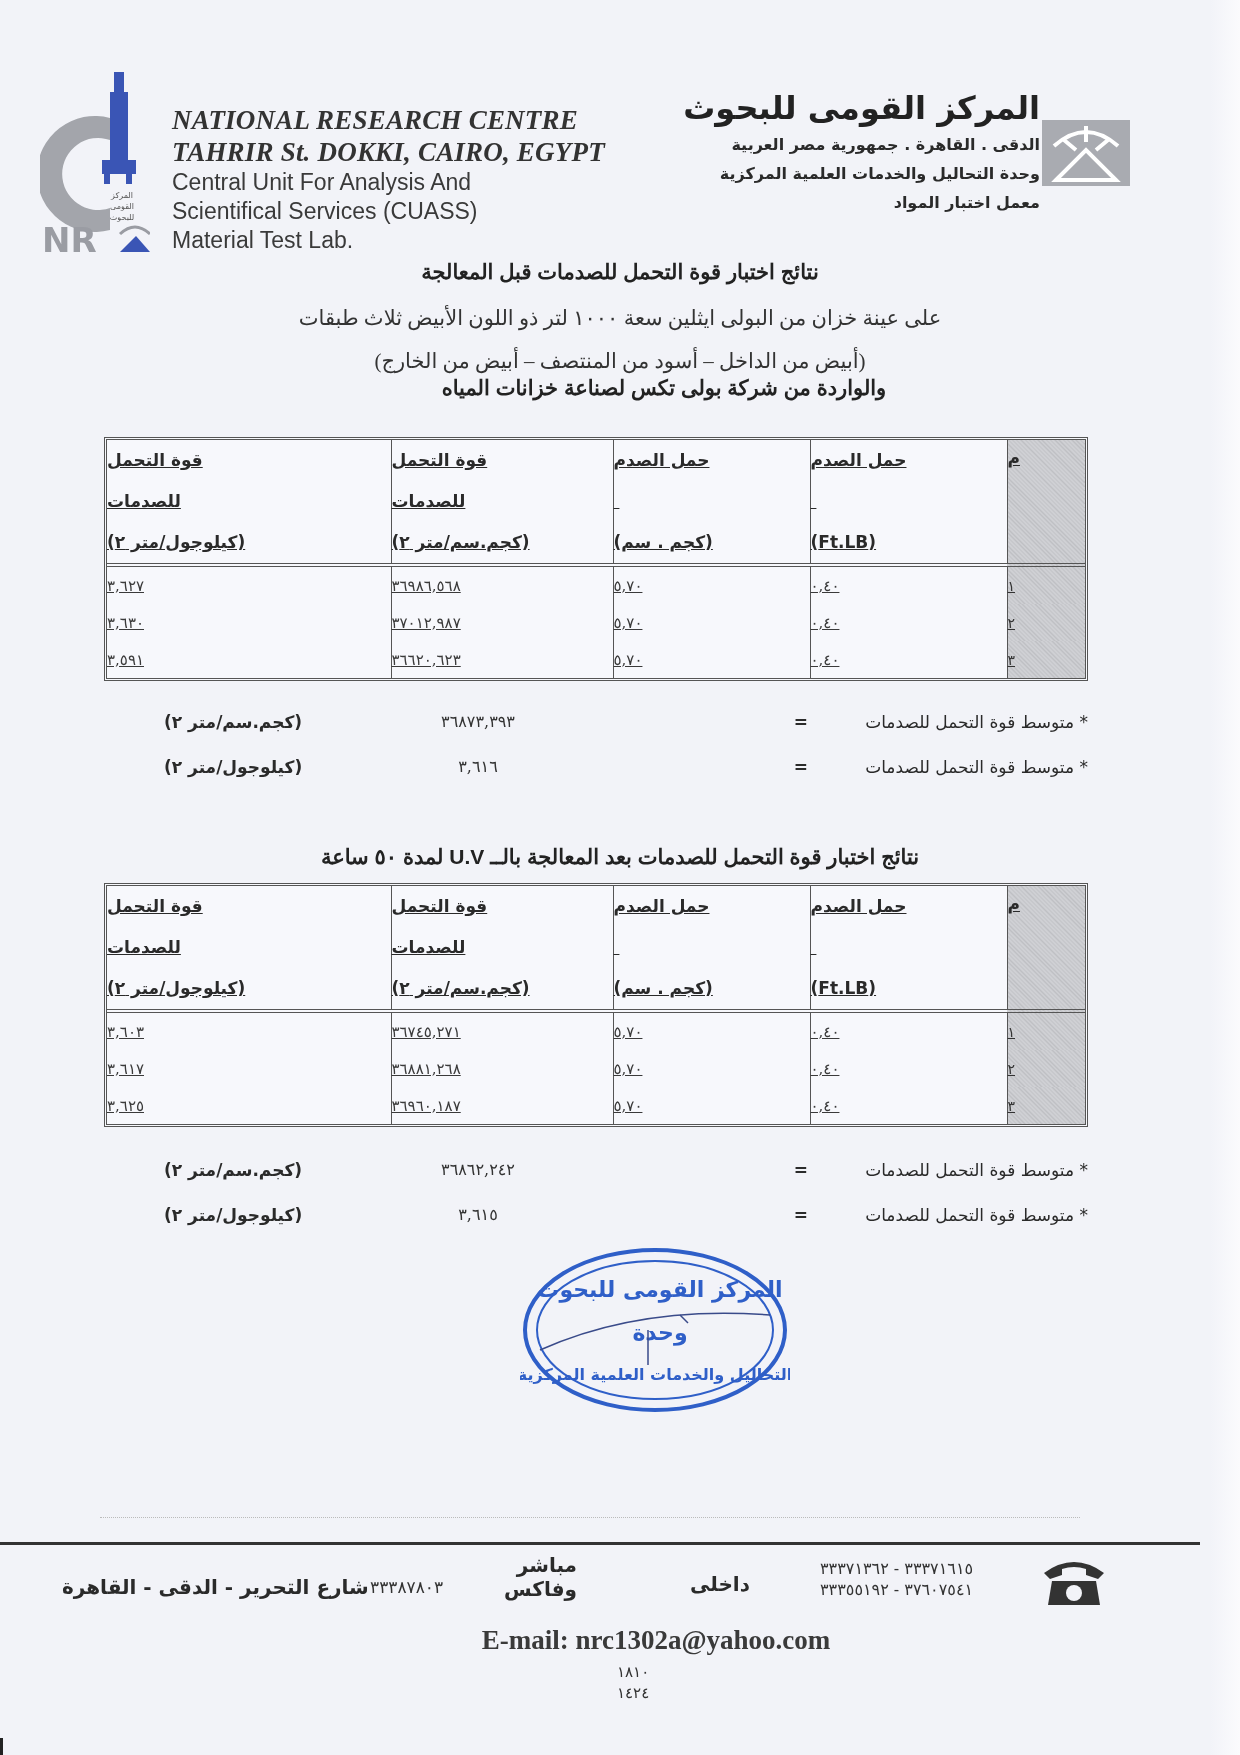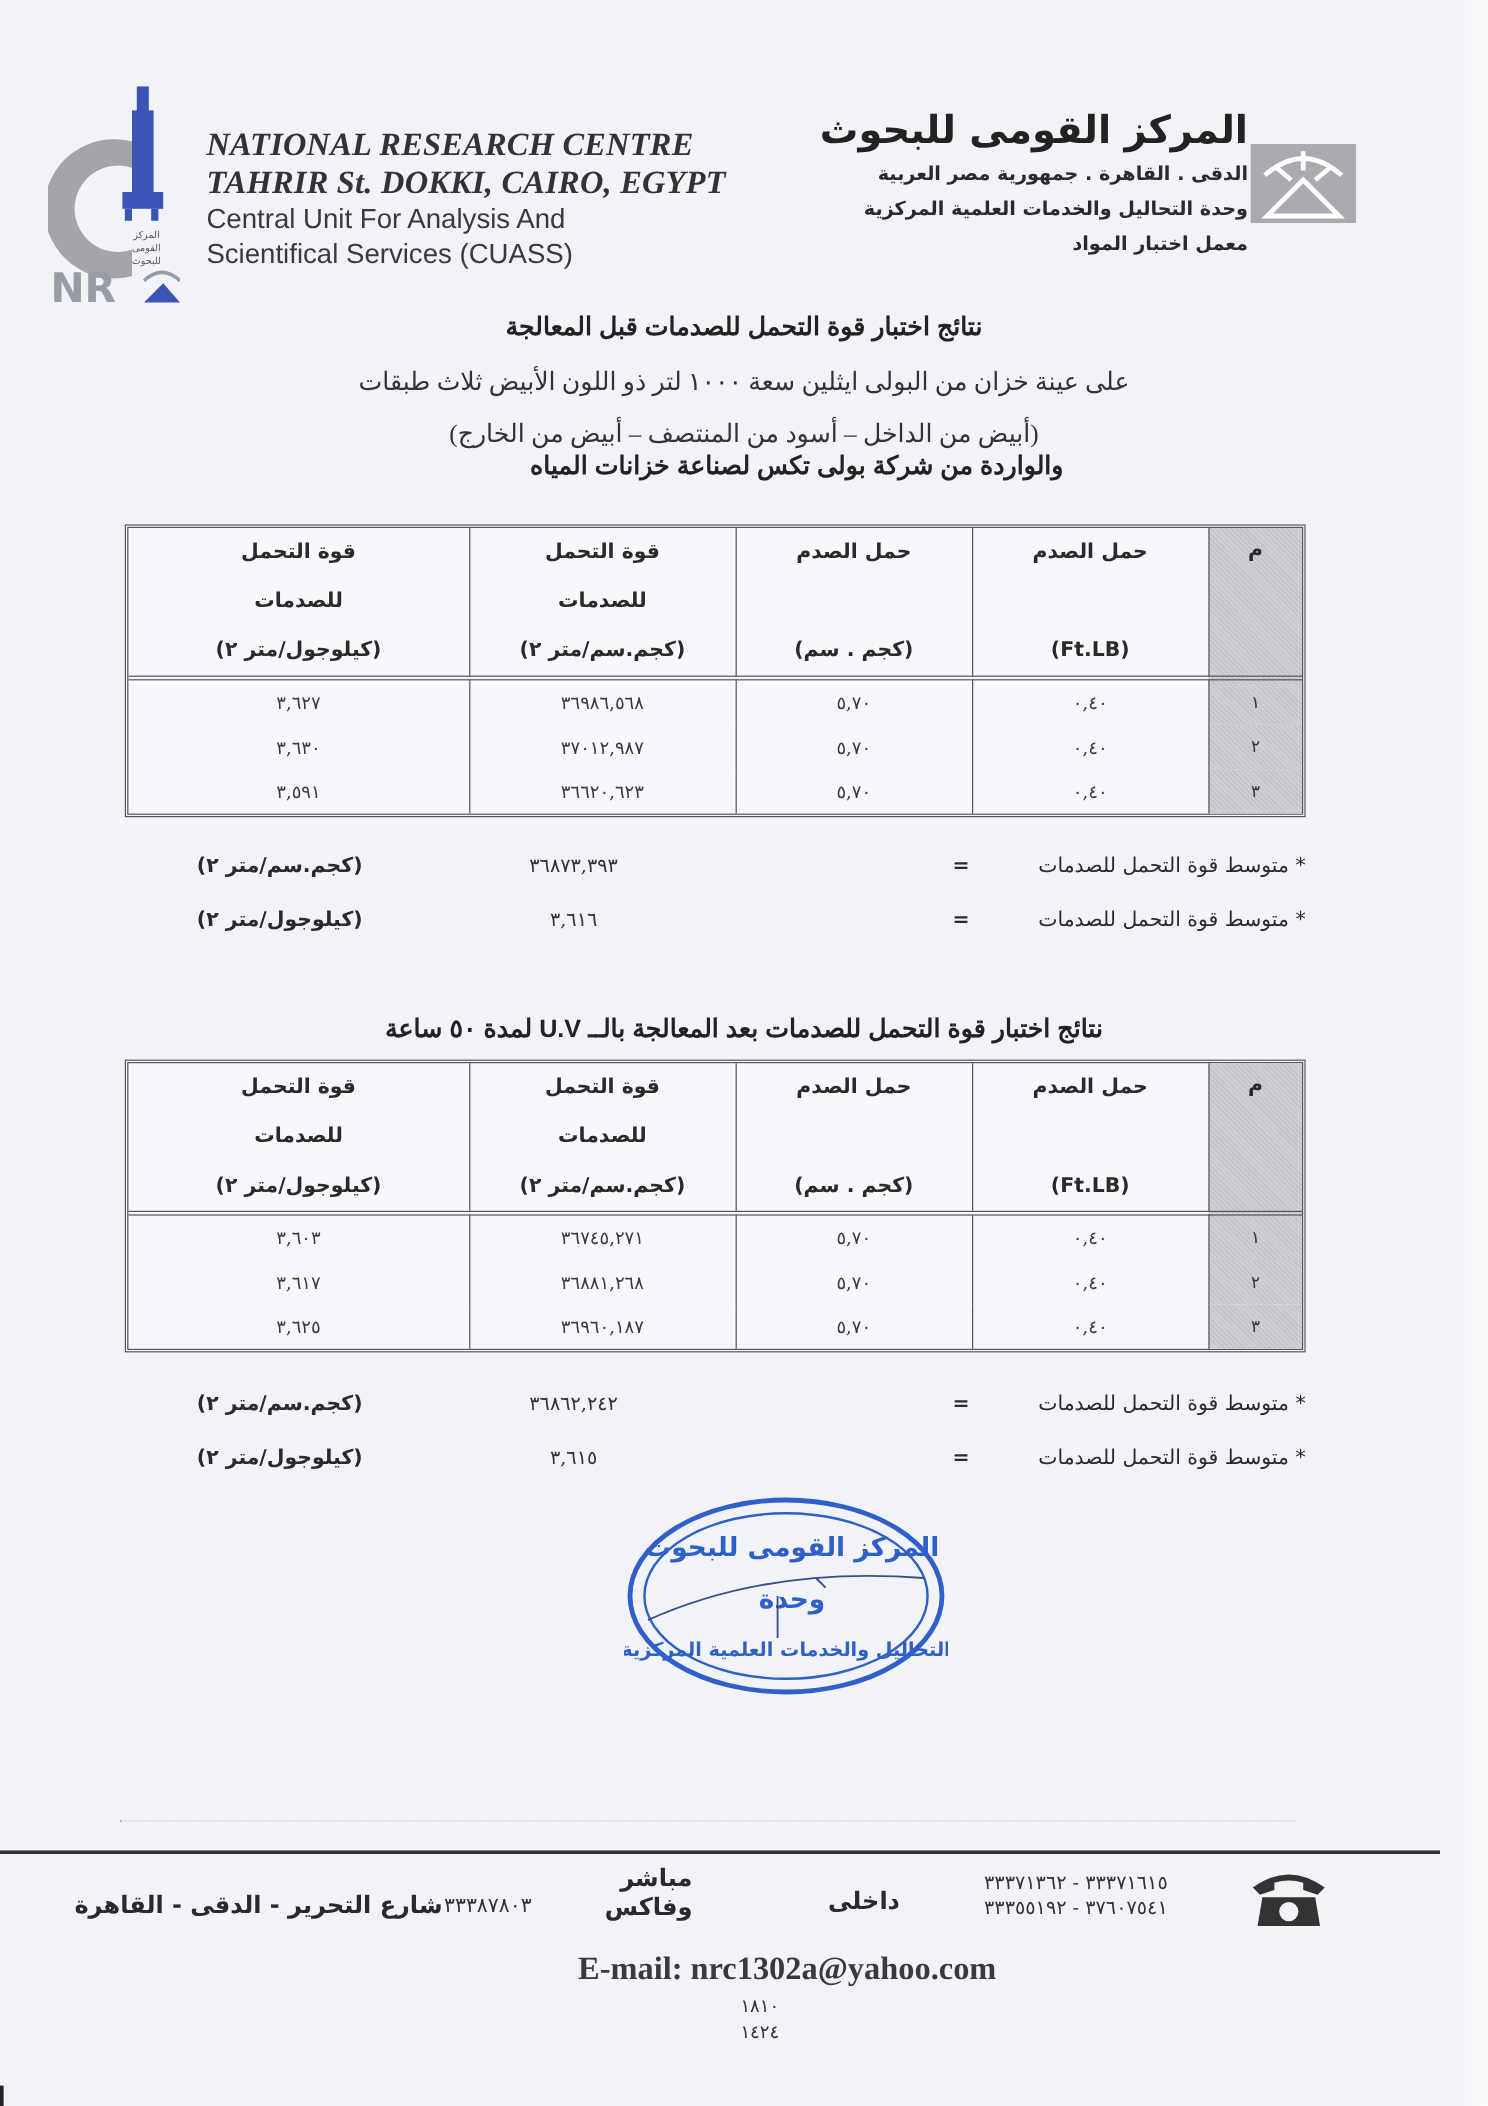--- a/index.html
+++ b/index.html
@@ -31,21 +31,21 @@
   .t-reg { font-family: "Liberation Serif", serif; font-size: 21px; color: #333; }
 
   
   .tbl-wrap {
     position: absolute; left: 104px; width: 984px;
     border: 3px double #555; box-sizing: border-box;
     background: #f7f8fc;
   }
   table.results { width: 100%; border-collapse: collapse; direction: rtl; table-layout: fixed; }
   table.results td, table.results th {
-    border-left: 1px solid #555; text-align: center; vertical-align: middle; padding: 0;
+    border-left: 1px solid #555; text-align: left; vertical-align: middle; padding: 0; text-decoration: underline;
   }
   table.results th { font-family: "DejaVu Sans", sans-serif; font-weight: bold; font-size: 17px; color: #2a2a2a; }
   table.results thead tr { border-bottom: 4px double #555; }
   .col-m { width: 78px; background: repeating-linear-gradient(45deg, #bfc0c4 0 1px, #cfd0d4 1px 3px); border-left: 1px solid #555; }
   .hcell { line-height: 41px; }
   td.num { font-family: "DejaVu Serif", serif; font-size: 15px; color: #3a3a3a; height: 37px; letter-spacing: 1px; }
   td.idx { font-family: "DejaVu Sans", sans-serif; font-size: 14px; color: #333; }
 
   
   .avg-row { position: absolute; left: 104px; width: 984px; height: 32px; direction: rtl; }
@@ -89,20 +89,21 @@
     <text x="2" y="182" font-size="34" font-weight="bold" fill="#9a9ca3" font-family="DejaVu Sans, sans-serif">NR</text>
     <polygon points="80,182 96,166 110,182" fill="#3a55b5"></polygon>
     <path d="M80 164 Q95 150 110 164" stroke="#9a9ca3" stroke-width="3" fill="none"></path>
   </svg>
 
   <div class="en-block">
     <div class="en-title">NATIONAL RESEARCH CENTRE</div>
     <div class="en-title">TAHRIR St. DOKKI, CAIRO, EGYPT</div>
     <div class="en-sub">Central Unit For Analysis And</div>
     <div class="en-sub">Scientifical Services (CUASS)</div>
+    <div class="en-sub">Material Test Lab.</div>
   </div>
 
   <div class="ar-block">
     <div class="ar-title">المركز القومى للبحوث</div>
     <div class="ar-line">الدقى . القاهرة . جمهورية مصر العربية</div>
     <div class="ar-line">وحدة التحاليل والخدمات العلمية المركزية</div>
     <div class="ar-line">معمل اختبار المواد</div>
   </div>
 
   <svg class="logo-right" viewBox="0 0 88 66">

